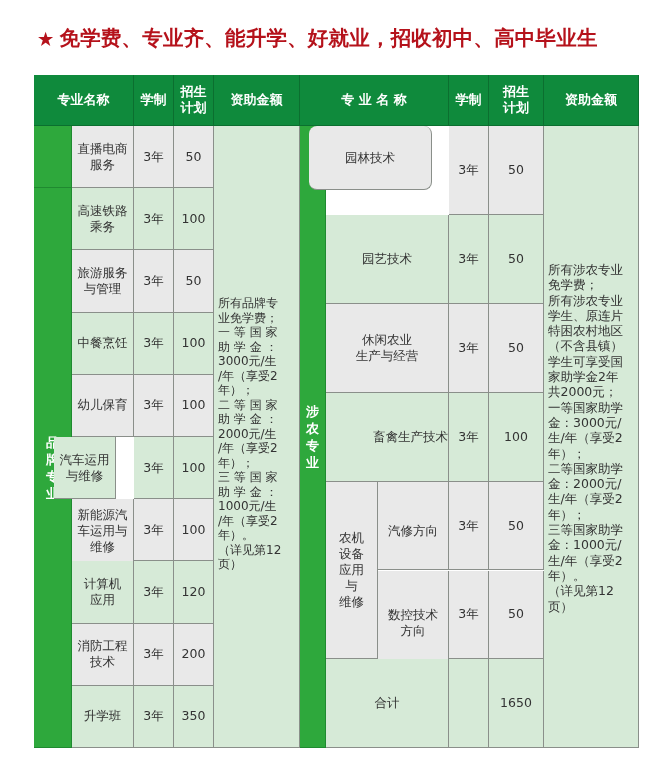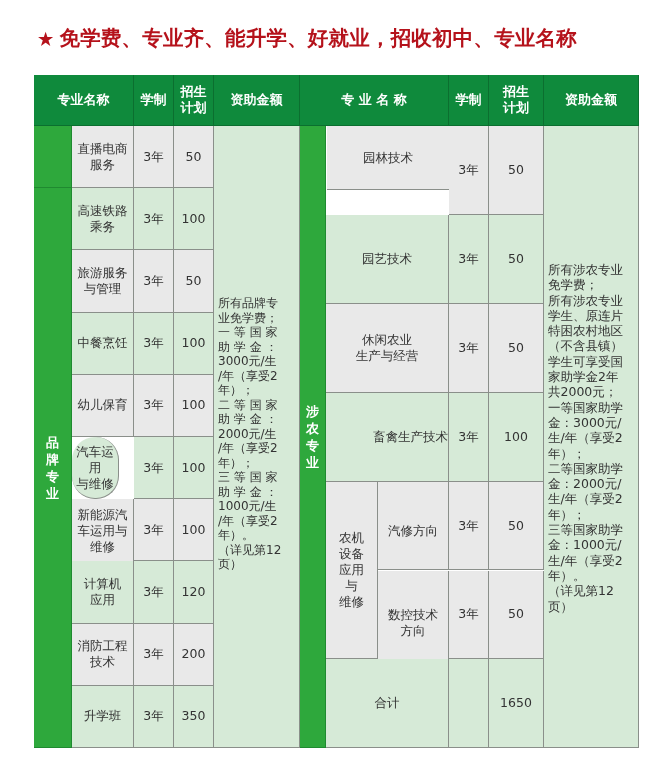--- a/index.html
+++ b/index.html
@@ -18,21 +18,21 @@
   .green { background: #d6ead7; }
   .note { background: #d6ead7; align-items: flex-start; justify-content: flex-start; text-align: left;
           font-size: 12px; line-height: 14.5px; padding: 0 4px; }
   .note span { white-space: pre-line; }
   .name { padding: 0 4px; }
 </style>
 </head>
 <body>
 
 <div class="title">
-  <span class="star">★</span><span>免学费、专业齐、能升学、好就业，招收初中、专业名称</span>
+  <span class="star">★</span><span>免学费、专业齐、能升学、好就业，招收初中、高中毕业生</span>
 </div>
 
 <div id="table">
     <div class="cell hdr" style="left: 34px; top: 75px; width: 100px; height: 51px;">
       <span style="white-space: pre-line;">专业名称</span>
     </div>
     <div class="cell hdr" style="left: 134px; top: 75px; width: 40px; height: 51px;">
       <span style="white-space: pre-line;">学制</span>
     </div>
     <div class="cell hdr" style="left: 174px; top: 75px; width: 40px; height: 51px;">
@@ -103,21 +103,21 @@
     </div>
     <div class="cell gray name" style="left: 72px; top: 374.8px; width: 62px; height: 62.2px;">
       <span style="white-space: pre-line;">幼儿保育</span>
     </div>
     <div class="cell gray" style="left: 134px; top: 374.8px; width: 40px; height: 62.2px;">
       <span style="white-space: pre-line;">3年</span>
     </div>
     <div class="cell gray" style="left: 174px; top: 374.8px; width: 40px; height: 62.2px;">
       <span style="white-space: pre-line;">100</span>
     </div>
-    <div class="cell green name" style="left: 72px; top: 437px; width: 47px; height: 62.2px; border-radius: 23px;">
+    <div class="cell green name" style="left: 54px; top: 437px; width: 62px; height: 62.2px;">
       <span style="white-space: pre-line;">汽车运用
 与维修</span>
     </div>
     <div class="cell green" style="left: 134px; top: 437px; width: 40px; height: 62.2px;">
       <span style="white-space: pre-line;">3年</span>
     </div>
     <div class="cell green" style="left: 174px; top: 437px; width: 40px; height: 62.2px;">
       <span style="white-space: pre-line;">100</span>
     </div>
     <div class="cell gray name" style="left: 72px; top: 499.2px; width: 62px; height: 65px;">
@@ -180,21 +180,21 @@
 年）。
 （详见第12
 页）</span>
     </div>
     <div class="cell grp" style="left: 300px; top: 126px; width: 26px; height: 622.3px;">
       <span style="white-space: pre-line;">涉
 农
 专
 业</span>
     </div>
-    <div class="cell gray" style="left: 327px; top: 126px; width: 123px; height: 64px;">
+    <div class="cell gray" style="left: 309px; top: 126px; width: 123px; height: 64px; border-radius: 8px;">
       <span style="white-space: pre-line;">园林技术</span>
     </div>
     <div class="cell gray" style="left: 449px; top: 126px; width: 40px; height: 88.9px;">
       <span style="white-space: pre-line;">3年</span>
     </div>
     <div class="cell gray" style="left: 489px; top: 126px; width: 55px; height: 88.9px;">
       <span style="white-space: pre-line;">50</span>
     </div>
     <div class="cell green" style="left: 326px; top: 214.9px; width: 123px; height: 88.9px;">
       <span style="white-space: pre-line;">园艺技术</span>

